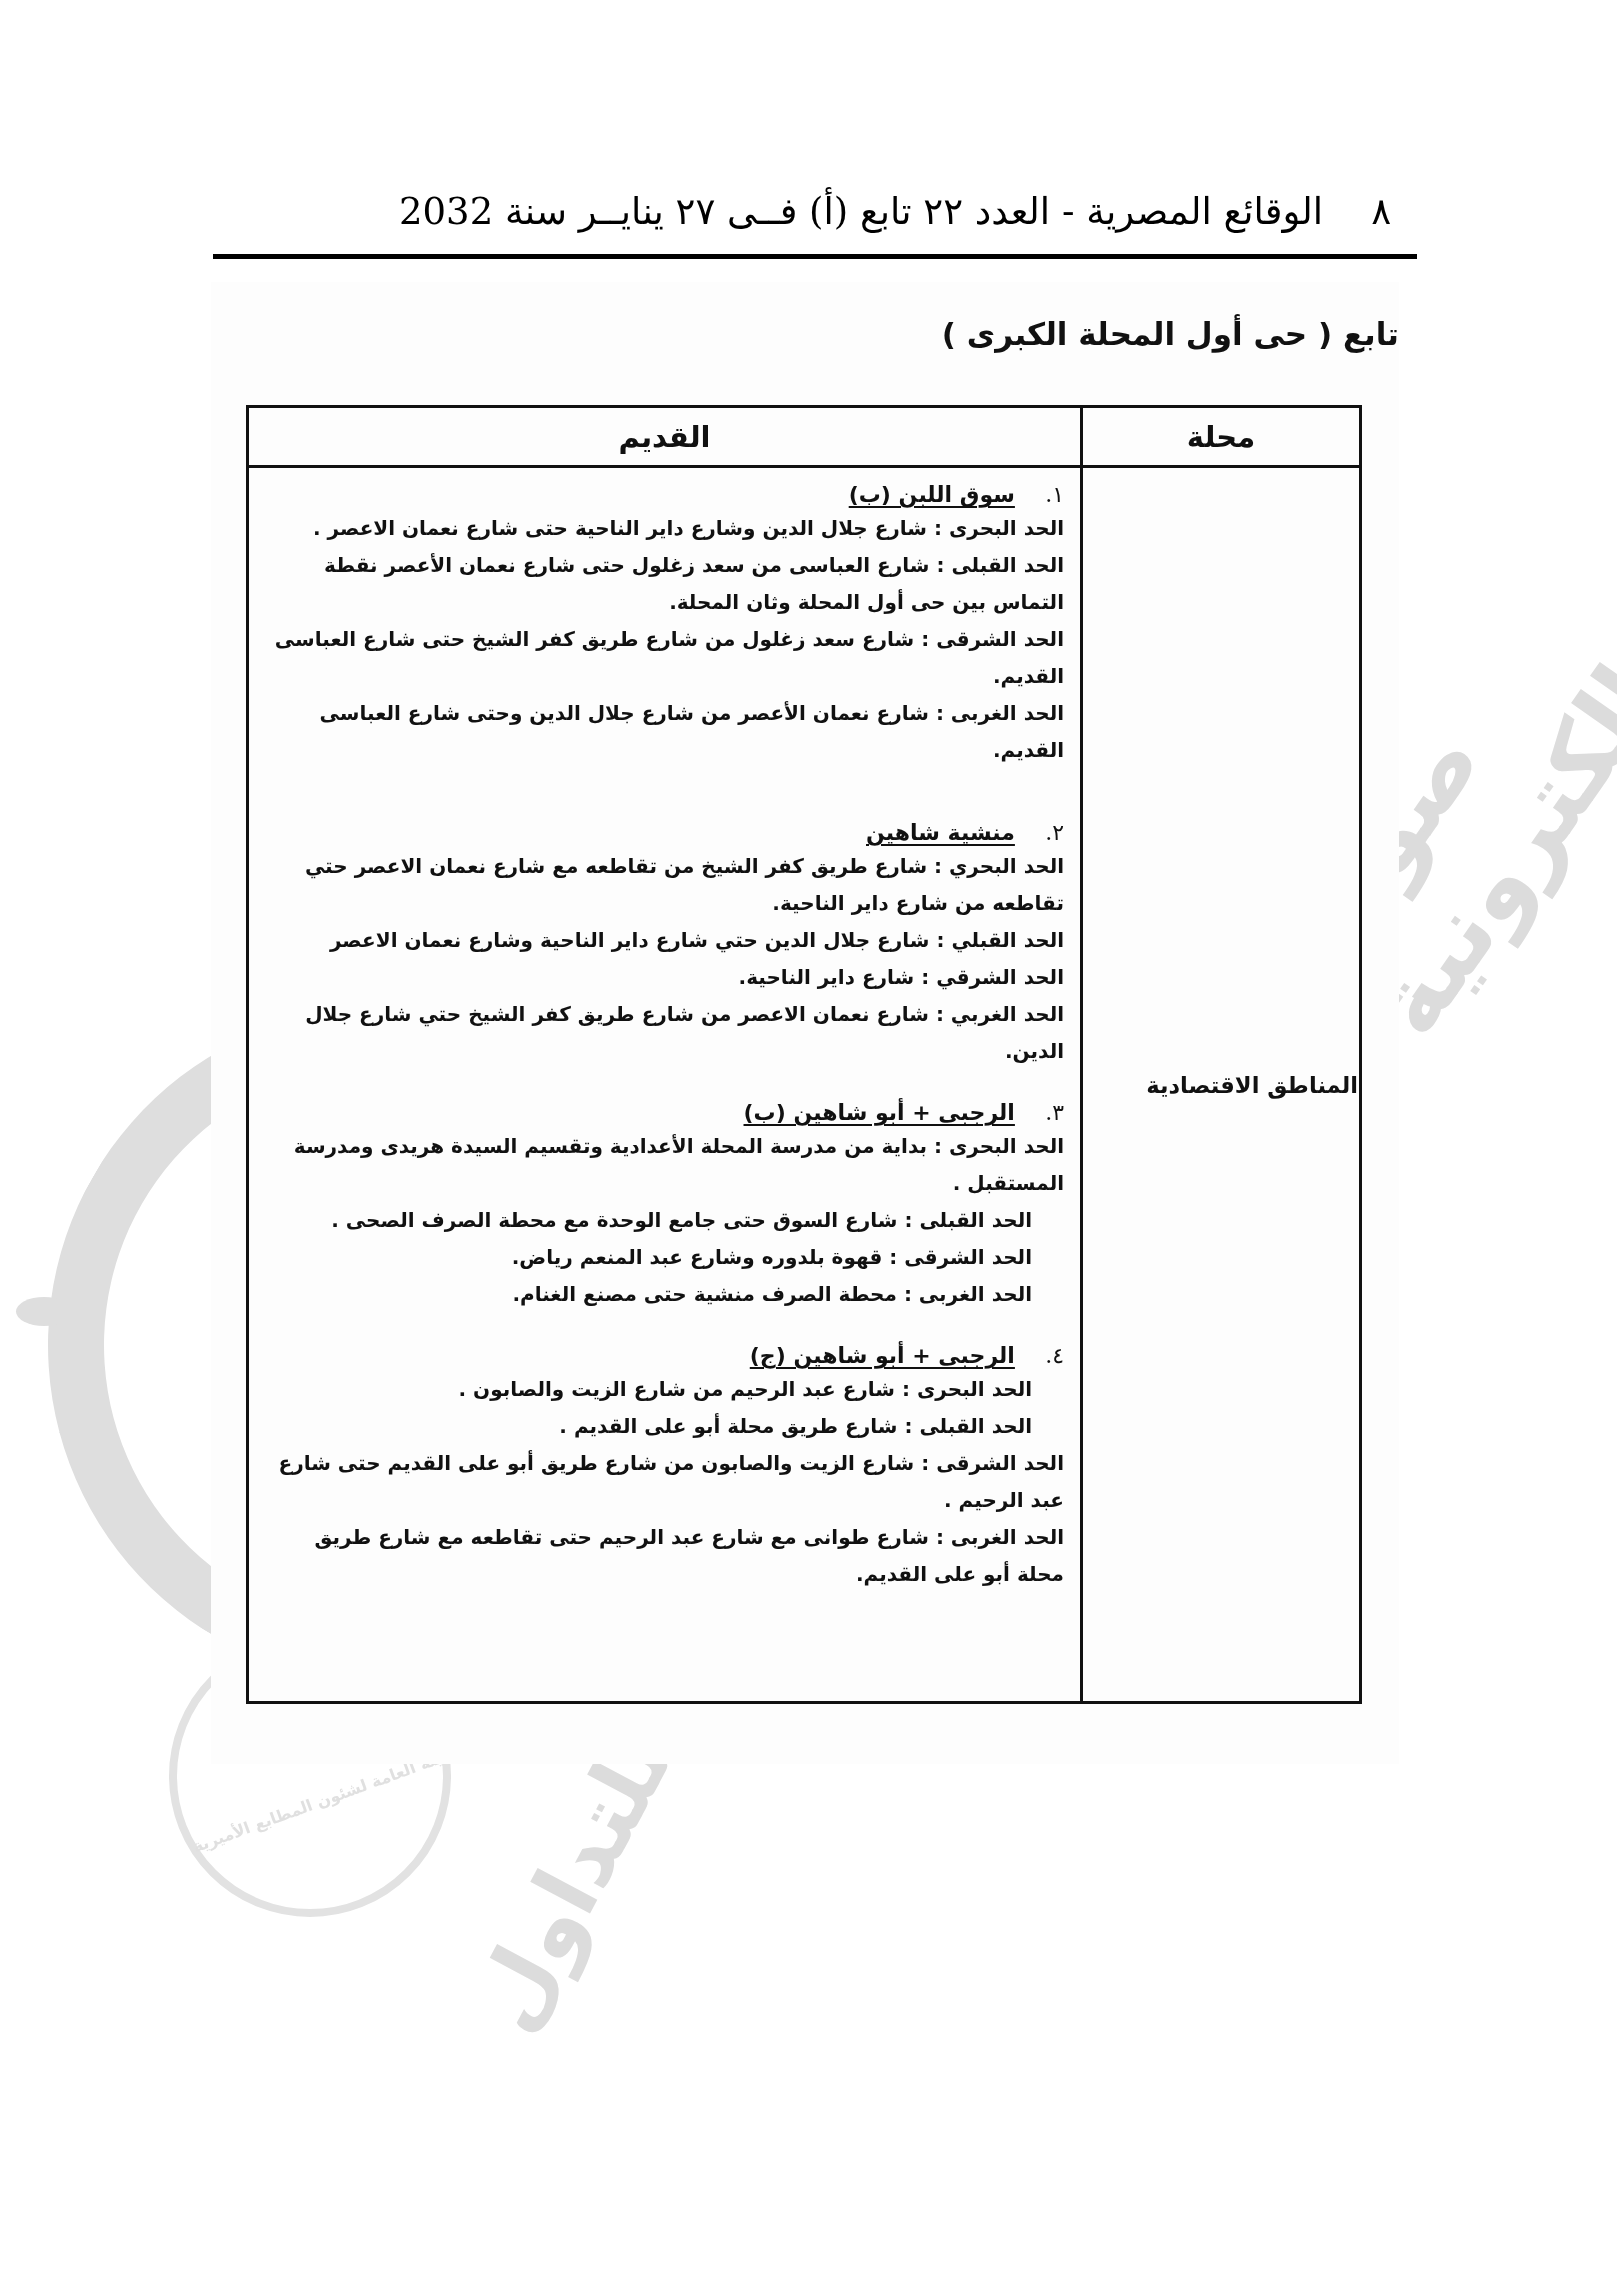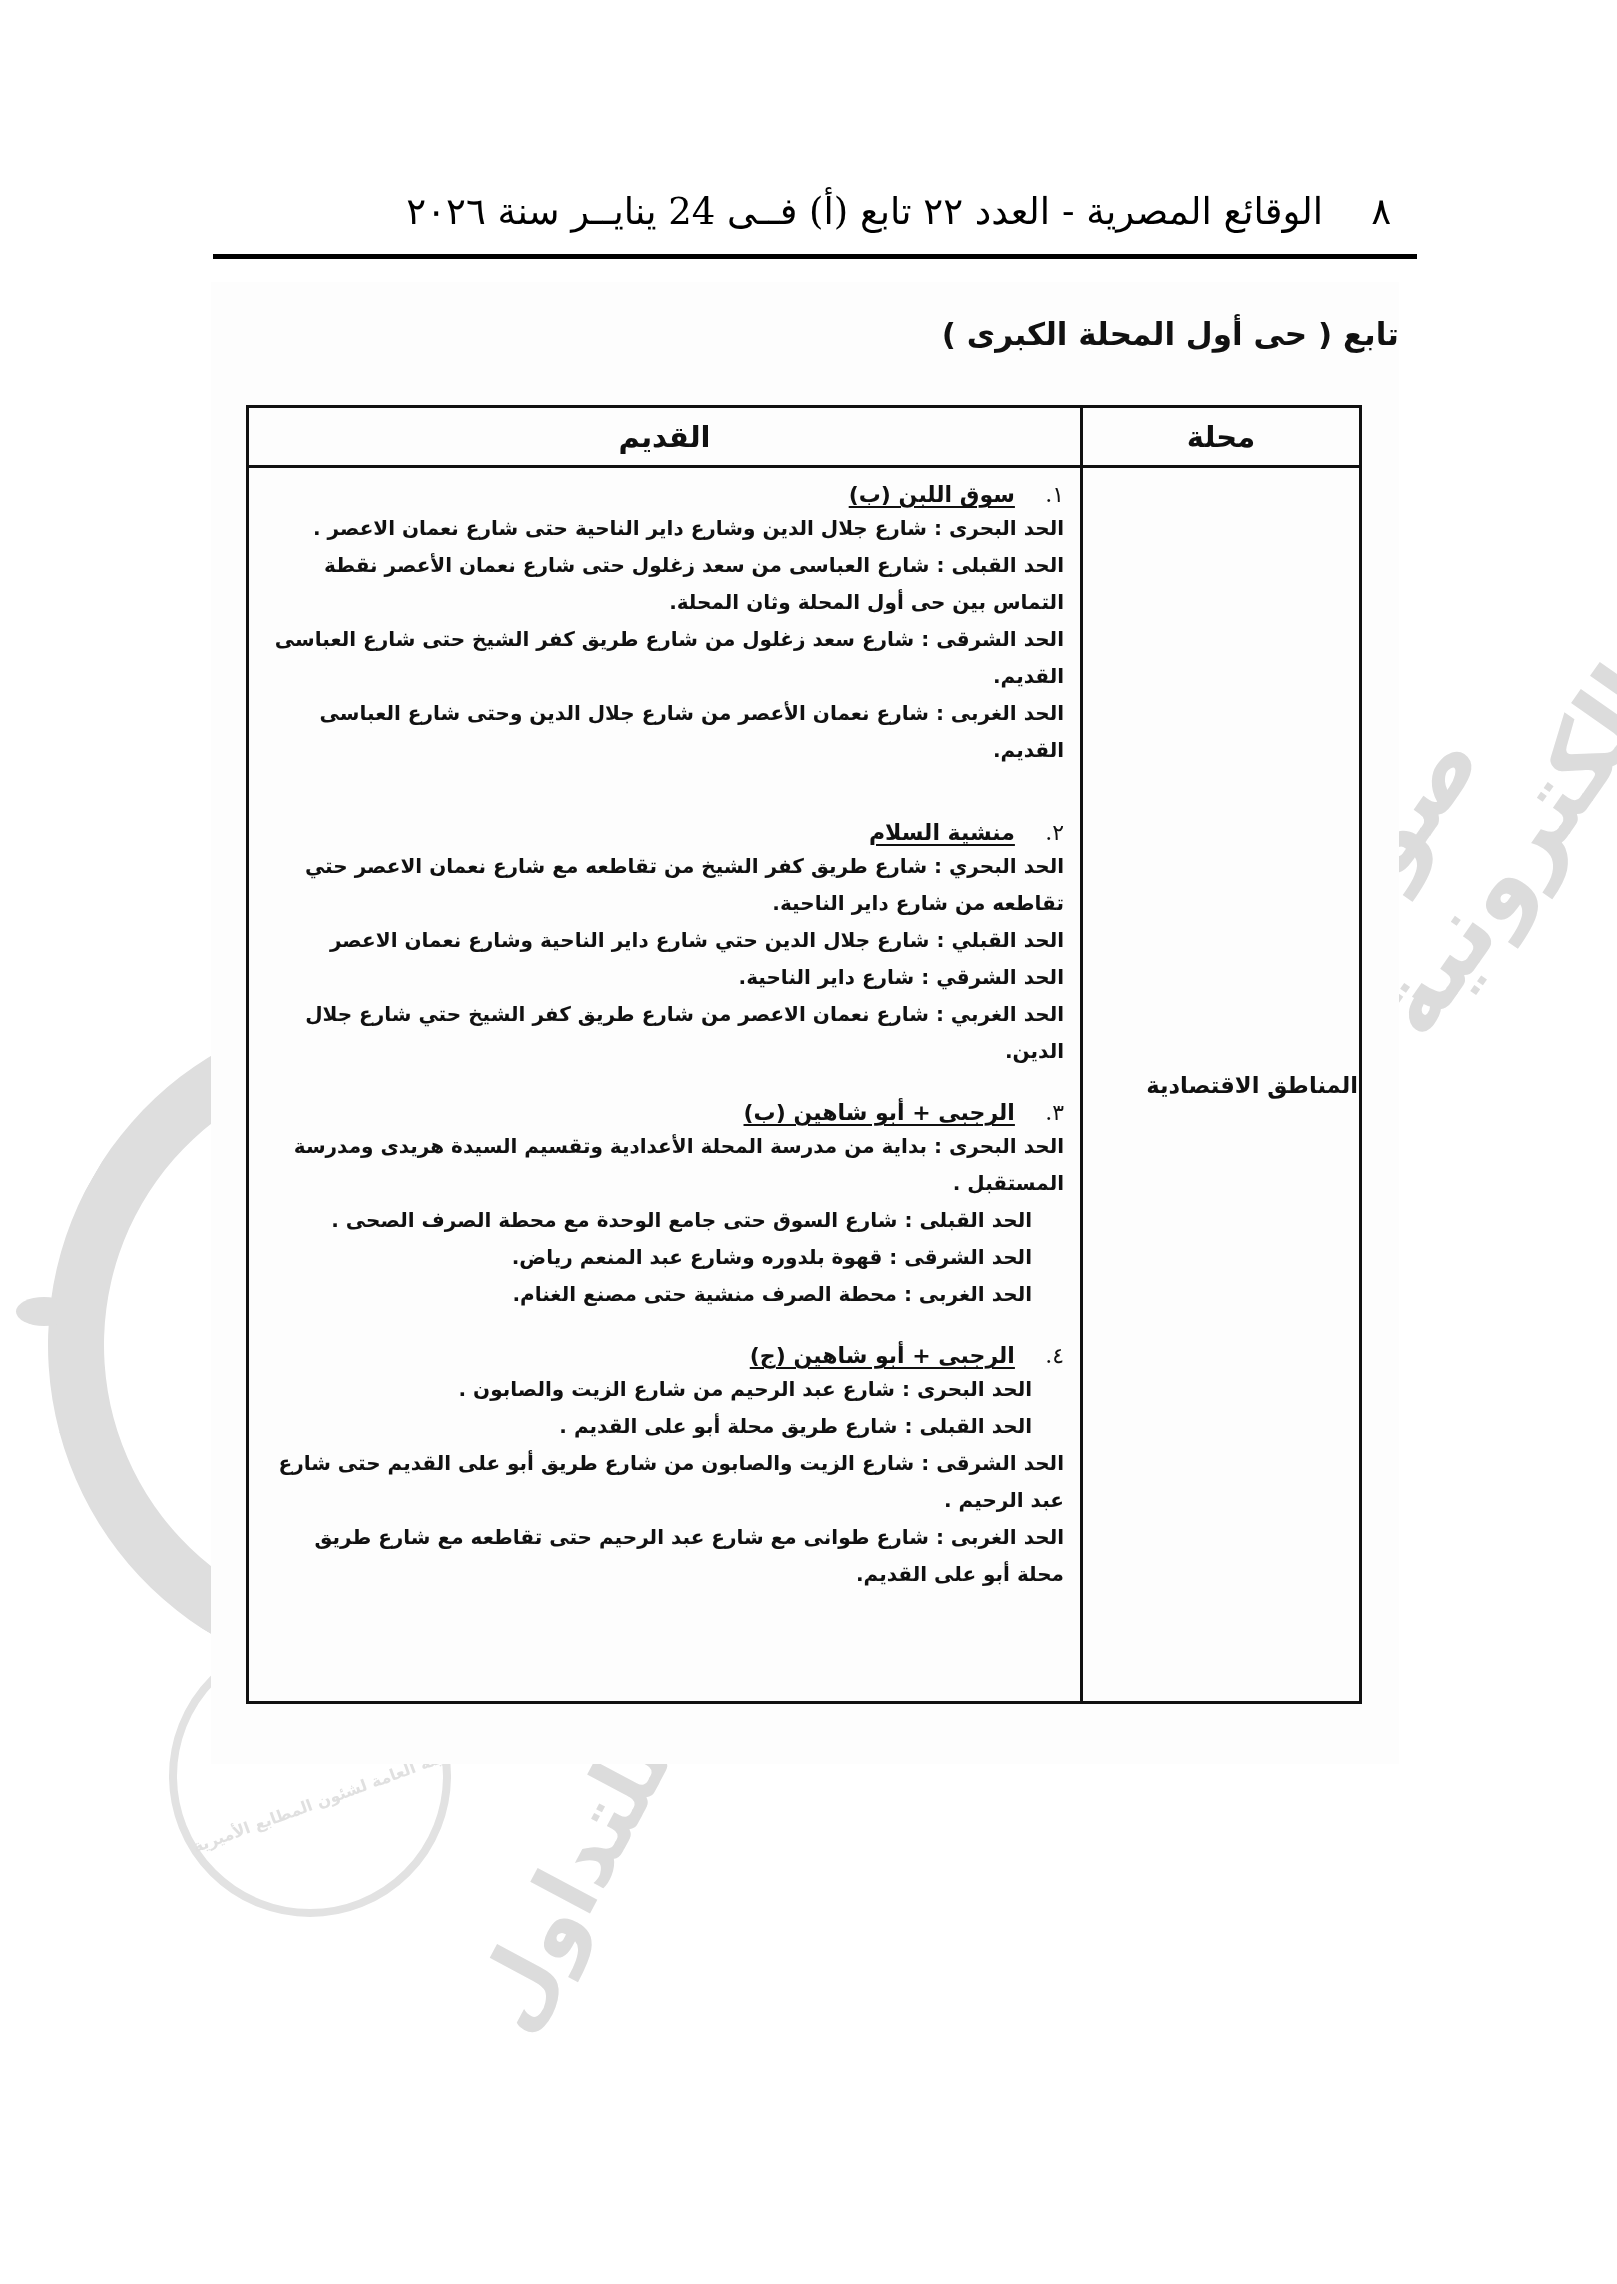--- a/index.html
+++ b/index.html
@@ -31,21 +31,21 @@
 
 <div class="wm" style="left:48px; top:1007px; width:564px; height:564px; border:56px solid #dedede; border-radius:50%; border-right-color:transparent; border-bottom-color:transparent; transform:rotate(-60deg);"></div>
 <div class="wm" style="left:16px; top:1297px; width:56px; height:29px; background:#dedede; border-radius:50%;"></div>
 <div class="wm" style="left:1257px; top:926px; font-size:97px; transform:rotate(-55deg); transform-origin:left top;">صورة إلكترونية</div>
 <div class="wm" style="left:451px; top:1998px; font-size:89px; transform:rotate(-62deg); transform-origin:left top;">لا يعتد بها للتداول</div>
 <div class="wm" style="left:169px; top:1635px; width:266px; height:266px; border:8px solid #e2e2e2; border-radius:50%;"></div>
 <div class="wm" style="left:185px; top:1789px; font-size:16px; color:#e0e0e0; transform:rotate(-20deg); direction:rtl;">الهيئة العامة لشئون المطابع الأميرية</div>
 
 <div class="page-header">
   <span class="page-num">٨</span>
-  <span class="header-title">الوقائع المصرية - العدد ٢٢ تابع (أ) فــى 24 ينايــر سنة ٢٠٢٦</span>
+  <span class="header-title">الوقائع المصرية - العدد ٢٢ تابع (أ) فــى ٢٧ ينايــر سنة 2032</span>
 </div>
 <div class="header-rule"></div>
 
 <div class="scan">
   <div class="subtitle">تابع ( حى أول المحلة الكبرى )</div>
 
   <table class="zones">
     <thead>
       <tr>
         <th class="col-cat">محلة</th>
@@ -64,21 +64,21 @@
             </div>
             <div class="bound"><span class="lbl">الحد البحرى</span><span>شارع جلال الدين وشارع داير الناحية حتى شارع نعمان الاعصر .</span></div>
             <div class="bound"><span class="lbl">الحد القبلى</span><span>شارع العباسى من سعد زغلول حتى شارع نعمان الأعصر نقطة التماس بين حى أول المحلة وثان المحلة.</span></div>
             <div class="bound"><span class="lbl">الحد الشرقى</span><span>شارع سعد زغلول من شارع طريق كفر الشيخ حتى شارع العباسى القديم.</span></div>
             <div class="bound"><span class="lbl">الحد الغربى</span><span>شارع نعمان الأعصر من شارع جلال الدين وحتى شارع العباسى القديم.</span></div>
           </div>
 
           <div class="zone">
             <div class="zone-title">
               <span class="num">٢.</span>
-              <span class="name">منشية السلام</span>
+              <span class="name">منشية شاهين</span>
             </div>
             <div class="bound"><span class="lbl">الحد البحري</span><span>شارع طريق كفر الشيخ من تقاطعه مع شارع نعمان الاعصر حتي تقاطعه من شارع داير الناحية.</span></div>
             <div class="bound"><span class="lbl">الحد القبلي</span><span>شارع جلال الدين حتي شارع داير الناحية وشارع نعمان الاعصر</span></div>
             <div class="bound"><span class="lbl">الحد الشرقي</span><span>شارع داير الناحية.</span></div>
             <div class="bound"><span class="lbl">الحد الغربي</span><span>شارع نعمان الاعصر من شارع طريق كفر الشيخ حتي شارع جلال الدين.</span></div>
           </div>
 
           <div class="zone">
             <div class="zone-title">
               <span class="num">٣.</span>

